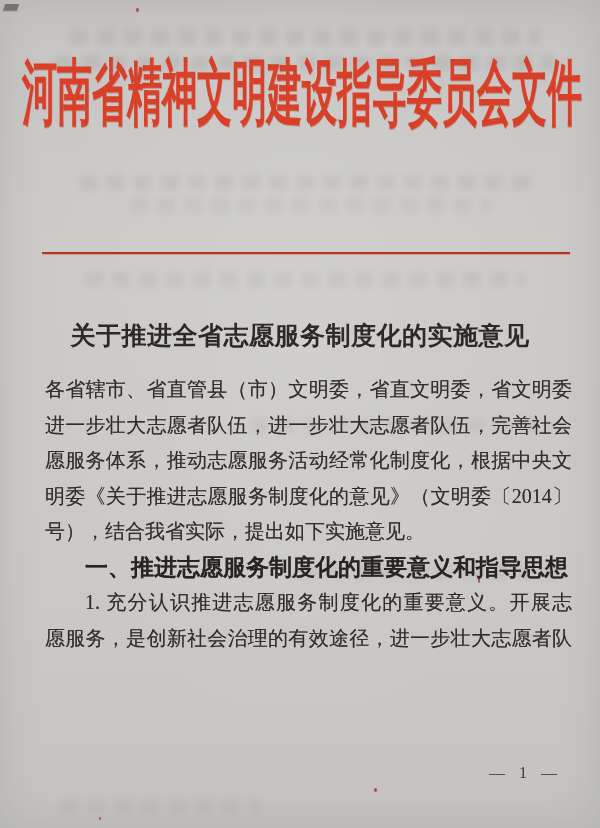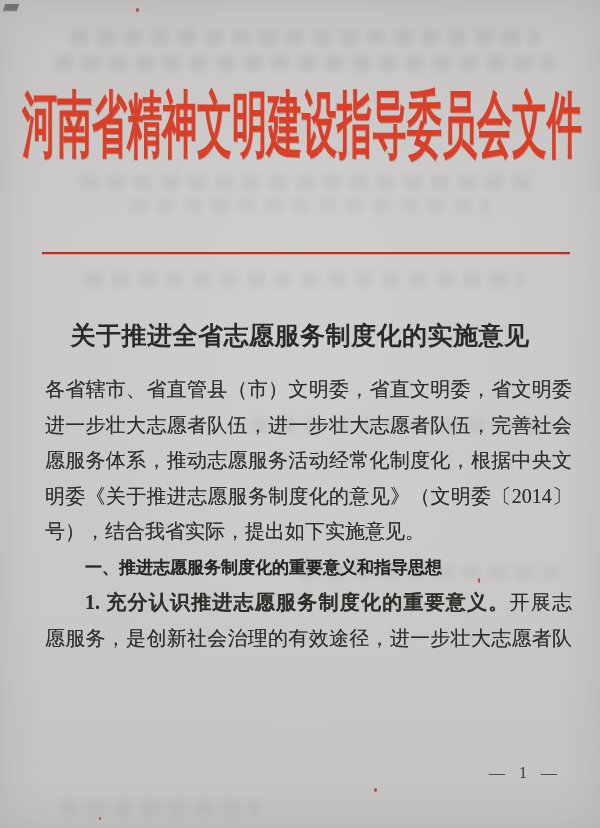--- a/index.html
+++ b/index.html
@@ -58,21 +58,20 @@
     filter: blur(0.5px);
     transform: skewX(-20deg);
   }
 
   
   .red-header {
     position: absolute;
     top: 86px; left: 4px; right: 0;
     height: 78px;
     display: flex;
-    align-items: center;
     justify-content: center;
   }
   .red-header-text {
     display: inline-block;
     font-size: 35px;
     font-weight: bold;
     color: #d9402a;
     letter-spacing: 0px;
     white-space: nowrap;
     transform: scaleY(2.05);
@@ -121,24 +120,24 @@
     overflow: hidden;
   }
   .jline {
     text-align: justify;
     text-align-last: justify;
   }
   .indent { padding-left: 40px; }
   .heading {
     font-family: "Liberation Sans", sans-serif;
     font-weight: bold;
-    font-size: 17px;
+    font-size: 23px;
     color: #262523;
   }
-  .lead { font-weight: bold; }
+  .lead { font-weight: normal; }
 
   .page-number {
     position: absolute;
     top: 764px; right: 38px;
     font-size: 16px;
     letter-spacing: 5px;
     color: #3b3936;
   }
 </style>
 </head>

